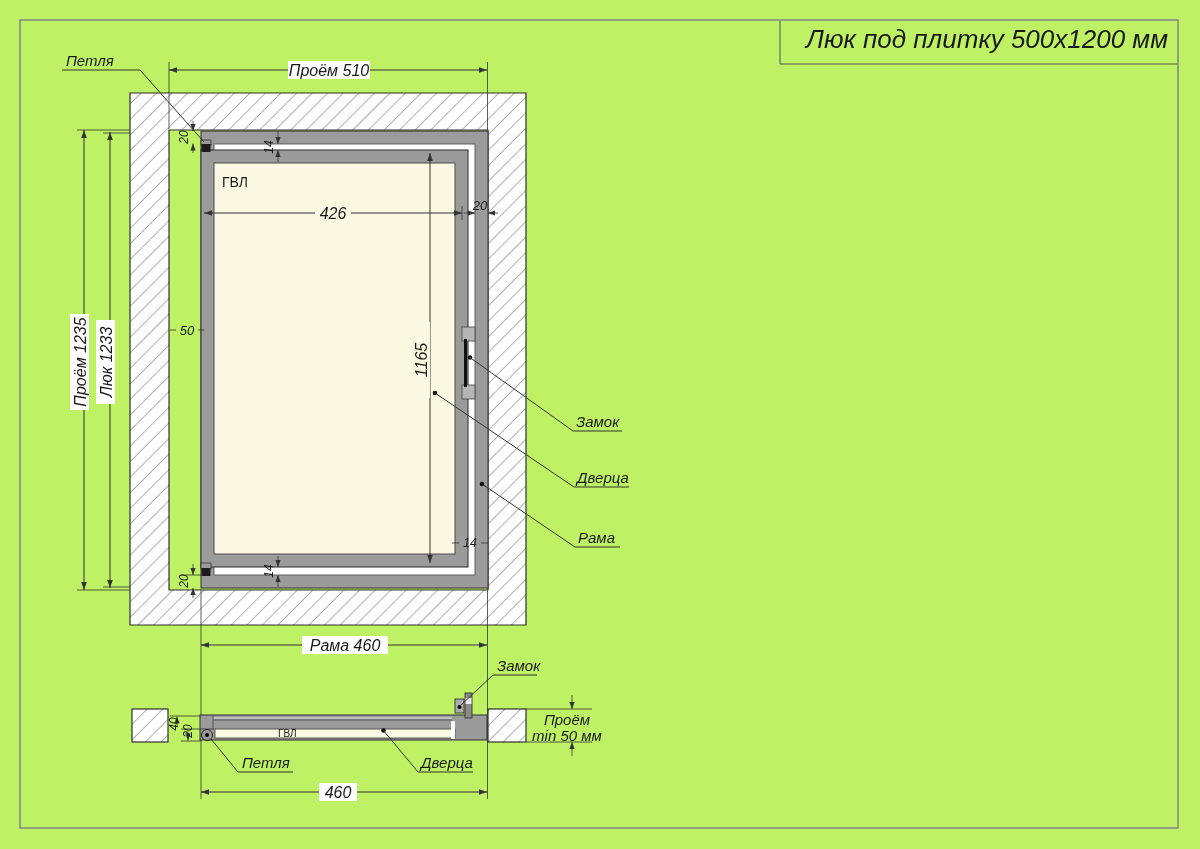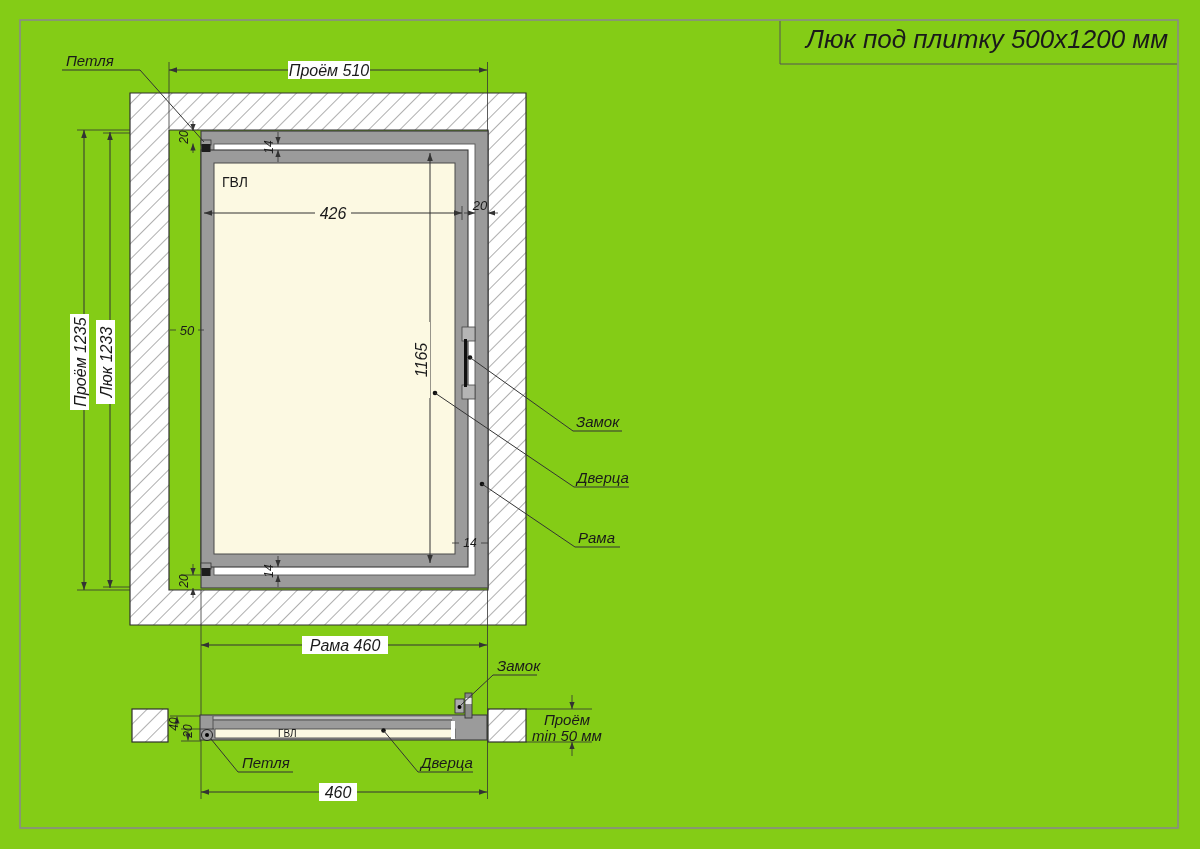--- a/index.html
+++ b/index.html
@@ -1,16 +1,16 @@
 <!DOCTYPE html>
 <html><head>
 <meta charset="utf-8">
 <style>
   html,body{margin:0;padding:0;background:#fff;}
-  .page{position:relative;width:1200px;height:849px;background:#84cc16;overflow:hidden;
+  .page{position:relative;width:1200px;height:849px;background:#bef264;overflow:hidden;
         font-family:"Liberation Sans",sans-serif;}
   svg{display:block;}
   .ln{stroke:#333;stroke-width:1;fill:none;}
   .thin{stroke:#333;stroke-width:0.8;fill:none;}
   .lite{stroke:#e6e6e6;stroke-width:1;fill:none;}
   .mid{stroke:#555;stroke-width:1;fill:none;}
   .arr{fill:#333;stroke:none;}
   .anchor-dot{fill:#111;stroke:none;}
   text{fill:#1a1a1a;}
   .t-title{font:italic 26px "Liberation Sans",sans-serif;}

